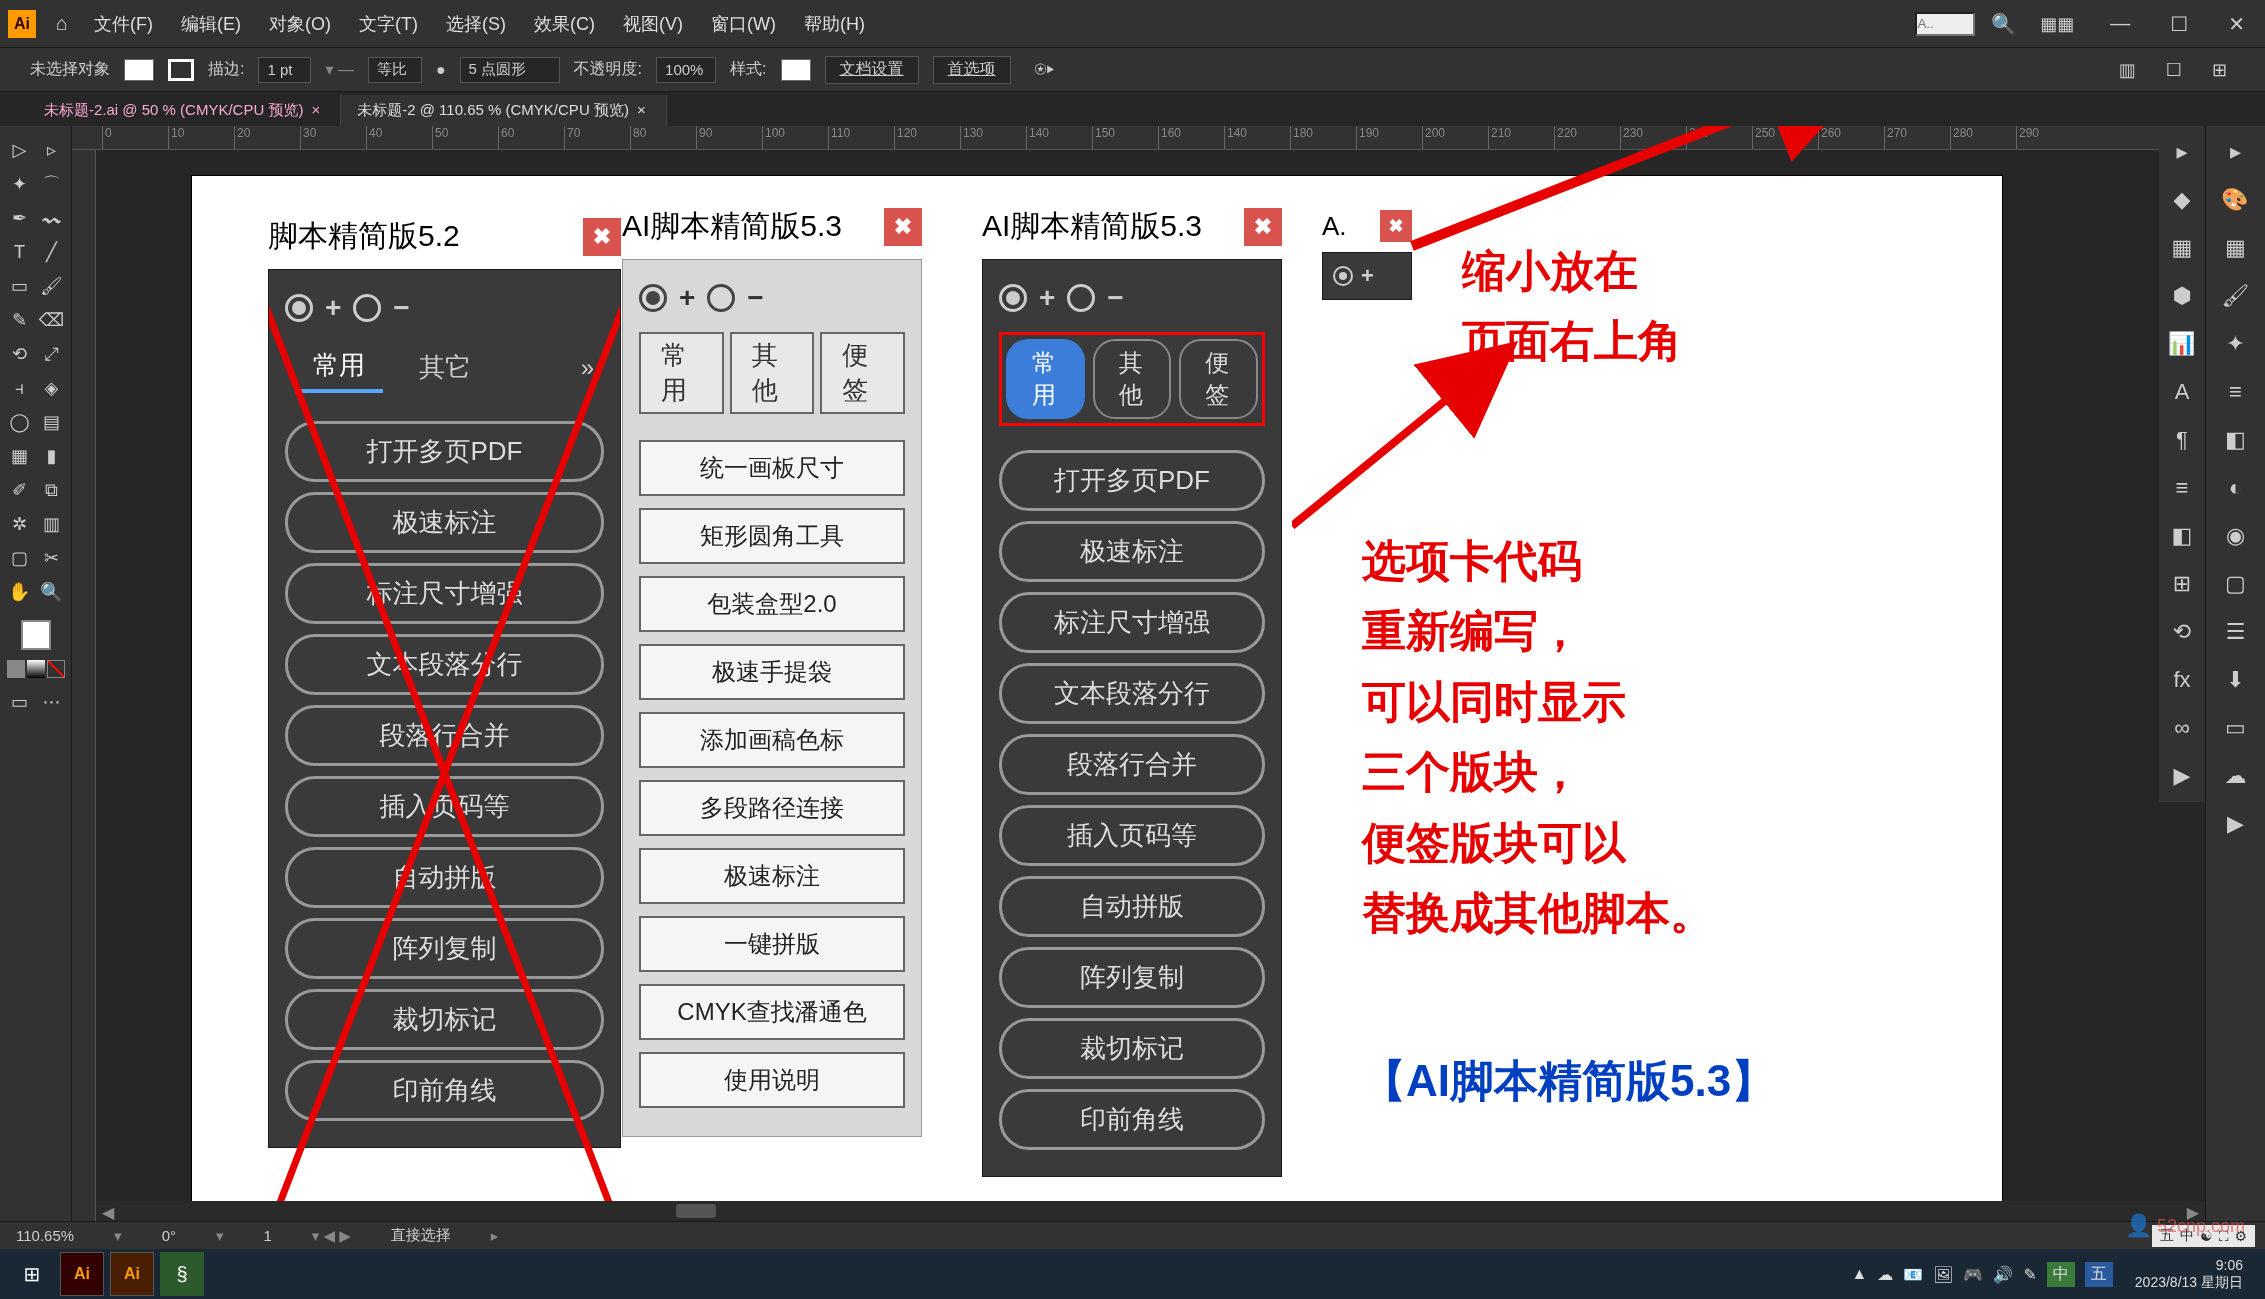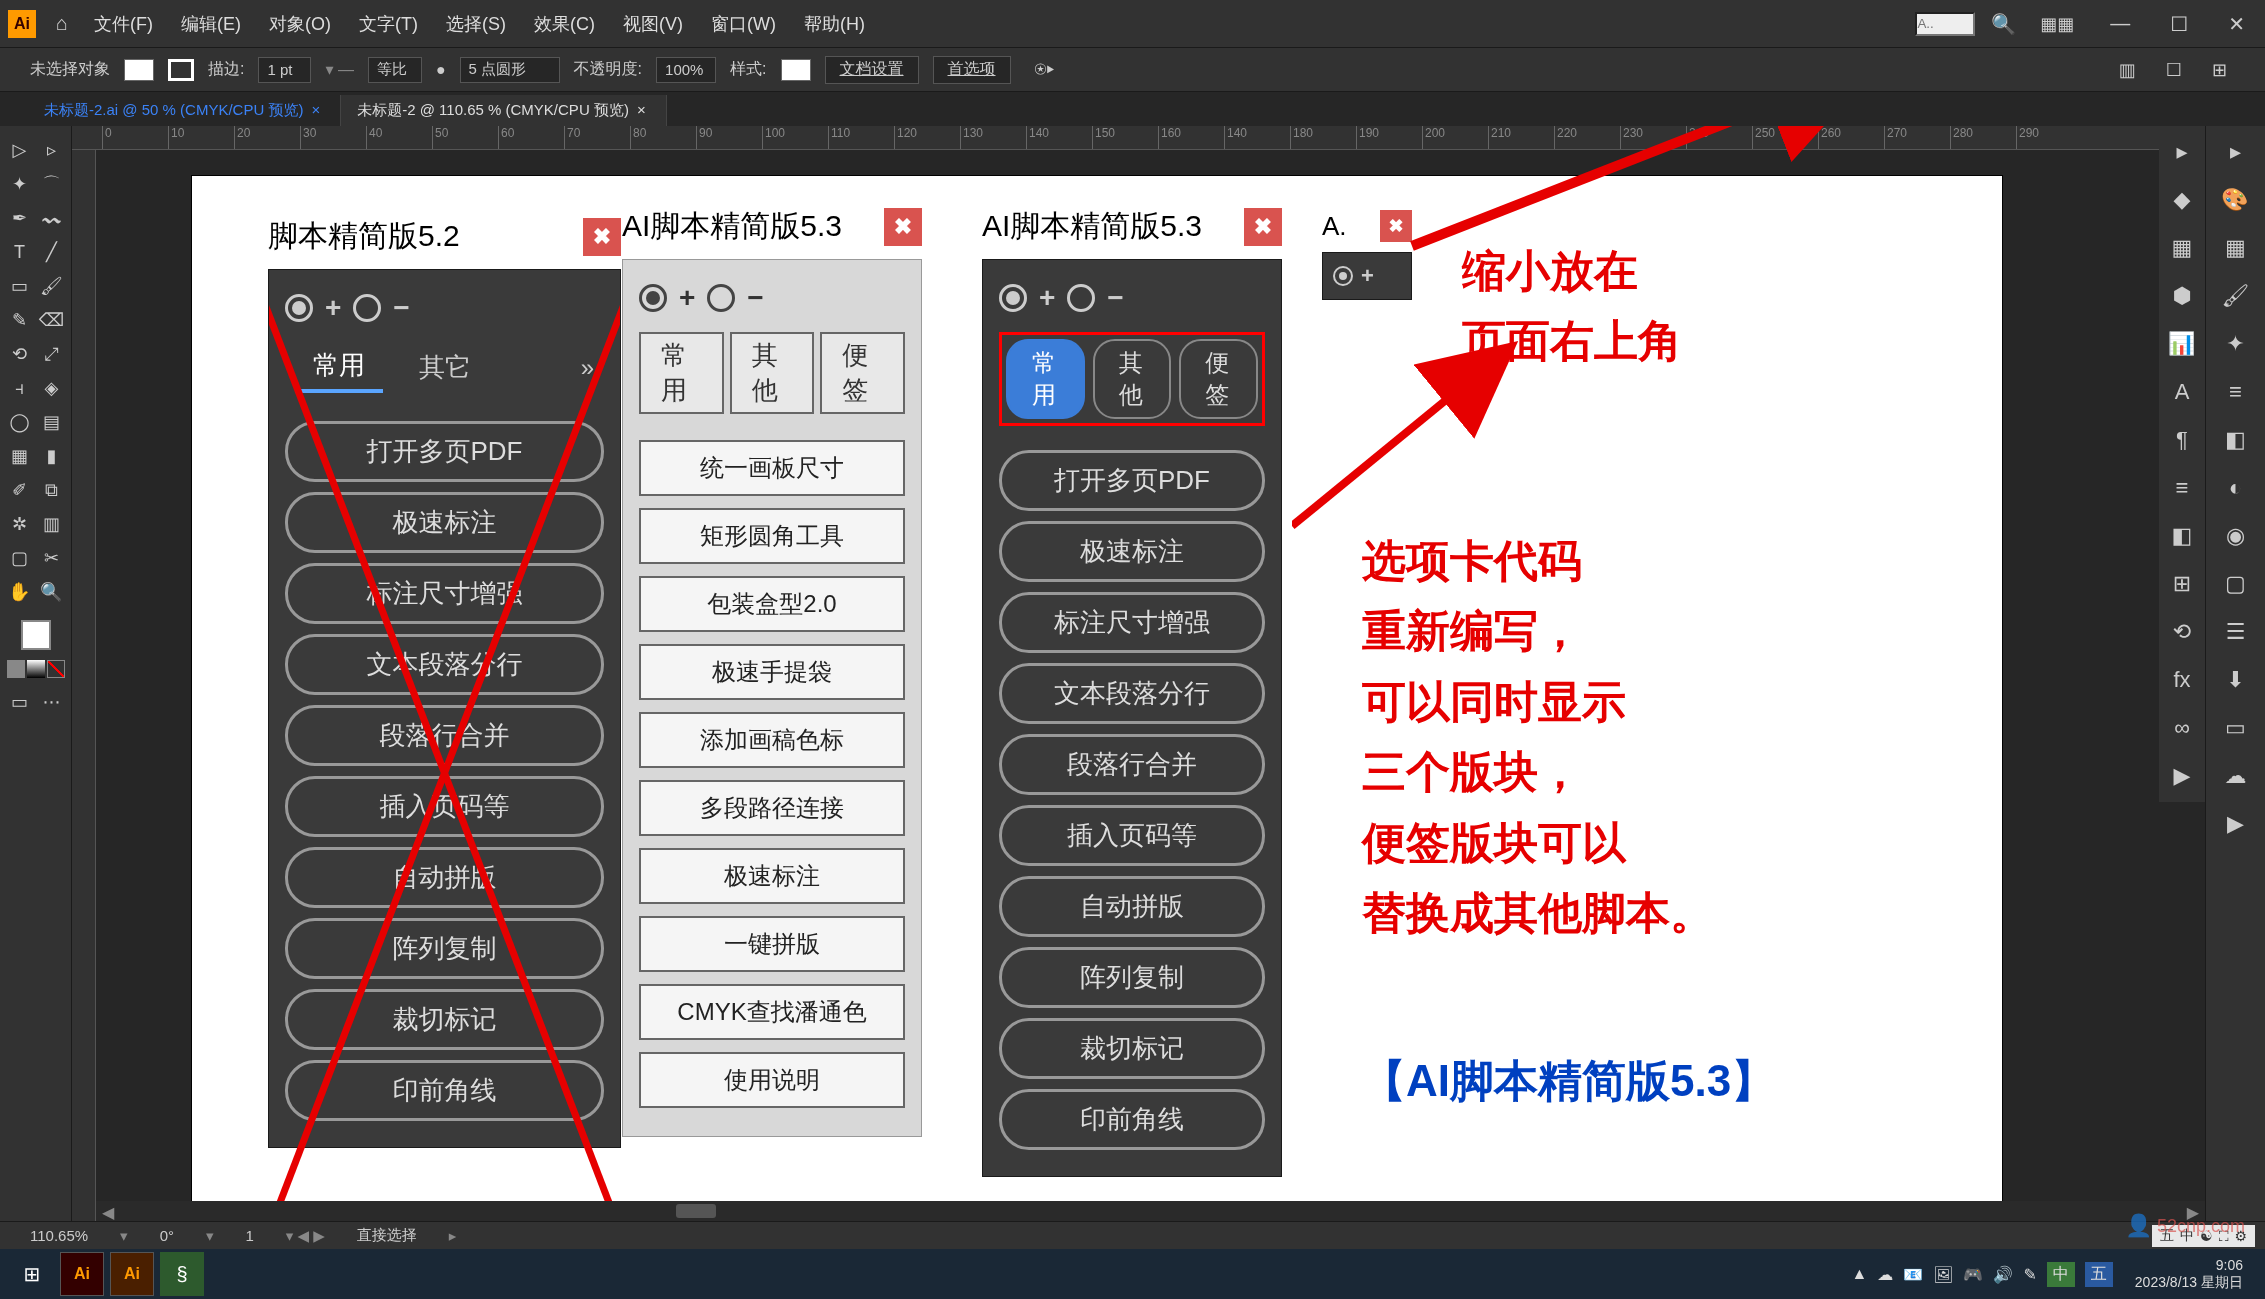--- a/index.html
+++ b/index.html
@@ -19,21 +19,21 @@
 
 .options-bar { background: #323232; height: 44px; display: flex; align-items: center; padding: 0 30px; gap: 14px; border-bottom: 1px solid #1a1a1a; }
 .opt-label { color: #ccc; font-size: 16px; }
 .opt-swatch { width: 30px; height: 22px; background: #fff; border: 1px solid #666; }
 .opt-input { background: #262626; color: #ccc; border: 1px solid #555; height: 26px; padding: 0 8px; font-size: 15px; }
 .opt-btn { background: #262626; color: #ccc; border: 1px solid #555; height: 28px; padding: 0 14px; font-size: 16px; text-decoration: underline; }
 .result-icon { color: #ccc; font-size: 20px; margin-left: 10px; }
 
 
 .doc-tabs { background: #262626; height: 34px; display: flex; align-items: flex-end; padding-left: 28px; }
-.doc-tab { background: #262626; color: #3b82f6; font-size: 15px; padding: 6px 20px 6px 16px; border-right: 1px solid #444; }
+.doc-tab { background: #262626; color: #f9a8d4; font-size: 15px; padding: 6px 20px 6px 16px; border-right: 1px solid #444; }
 .doc-tab.active { background: #323232; color: #ddd; }
 .doc-tab-x { margin-left: 8px; cursor: pointer; }
 
 
 .main { display: flex; height: calc(100% - 48px - 44px - 34px - 28px - 50px); }
 
 
 .toolbox { width: 72px; background: #323232; padding: 8px 0; display: flex; flex-direction: column; align-items: center; gap: 2px; border-right: 1px solid #1a1a1a; }
 .tool-row { display: flex; }
 .tool { width: 32px; height: 32px; color: #ccc; display: flex; align-items: center; justify-content: center; font-size: 18px; }
@@ -81,21 +81,21 @@
 
 .ann-text { position: absolute; color: #e60000; font-size: 44px; font-weight: bold; line-height: 1.6; }
 .ann-text.blue { color: #0040c0; }
 
 
 .right-col { width: 60px; background: #323232; border-left: 1px solid #1a1a1a; padding: 8px 0; display: flex; flex-direction: column; align-items: center; gap: 12px; }
 .right-extra { position: absolute; right: 60px; top: 126px; width: 46px; background: #323232; display: flex; flex-direction: column; align-items: center; gap: 12px; padding: 8px 0; }
 .r-icon { color: #ccc; font-size: 22px; width: 36px; height: 36px; display: flex; align-items: center; justify-content: center; }
 
 
-.status-bar { height: 28px; background: #323232; display: flex; align-items: center; padding: 0 30px; gap: 32px; color: #ccc; font-size: 15px; border-top: 1px solid #1a1a1a; }
+.status-bar { height: 28px; background: #323232; display: flex; align-items: center; padding: 0 16px; gap: 40px; color: #ccc; font-size: 15px; border-top: 1px solid #1a1a1a; }
 
 
 .taskbar { height: 50px; background: #1a2836; display: flex; align-items: center; padding: 0 10px; }
 .task-item { width: 44px; height: 44px; display: flex; align-items: center; justify-content: center; color: #fff; font-size: 20px; margin-right: 6px; }
 .task-ai { background: #330000; color: #ff9a00; font-weight: bold; border: 1px solid #555; font-size: 16px; }
 .task-right { margin-left: auto; display: flex; align-items: center; gap: 10px; color: #ddd; font-size: 14px; }
 .tray-icon { font-size: 16px; }
 .clock { text-align: right; line-height: 1.2; padding: 0 12px; }
 
 

